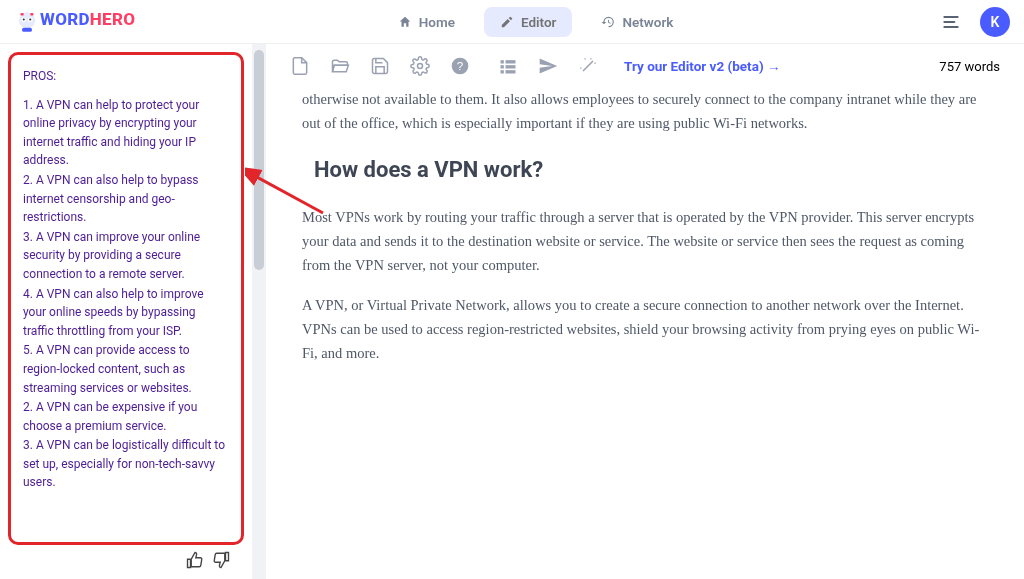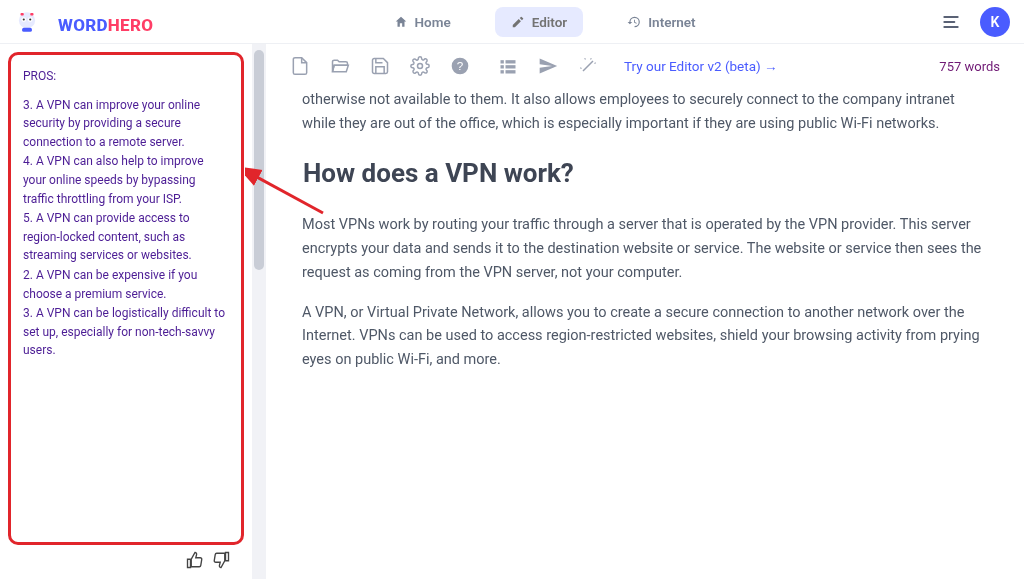--- a/index.html
+++ b/index.html
@@ -6,26 +6,26 @@
   html, body { width: 1024px; height: 579px; font-family: -apple-system, BlinkMacSystemFont, 'Segoe UI', Roboto, sans-serif; background: #fff; overflow: hidden; }
   
   .header {
     display: flex;
     align-items: center;
     height: 44px;
     padding: 0 14px;
     border-bottom: 1px solid #eef0f4;
     background: #fff;
   }
-  .logo { display: flex; align-items: flex-end; gap: 18px; }
+  .logo { display: flex; align-items: flex-start; gap: 0; }
   .logo-icon { width: 26px; height: 26px; }
   .logo-text { font-weight: 800; font-size: 17px; letter-spacing: .3px; }
   .logo-word { color: #4a5cff; }
   .logo-hero { color: #ff3e66; }
-  .nav { display: flex; align-items: flex-end; gap: 28px; margin: 16px auto; }
+  .nav { display: flex; align-items: flex-end; gap: 13px; margin: 16px auto; }
   .nav-item {
     display: flex; align-items: center; gap: 7px;
     padding: 7px 16px; border-radius: 8px;
     color: #7a8496; font-size: 13.5px; font-weight: 600;
     cursor: pointer;
   }
   .nav-item.active { background: #e6eaff; color: #737373; }
   .nav-item svg { width: 14px; height: 14px; }
   .header-right { display: flex; align-items: center; gap: 14px; }
   .menu-btn { width: 30px; height: 30px; display:flex; align-items:center; justify-content:center; cursor:pointer; color:#5a6275; }
@@ -52,29 +52,29 @@
 
   .main { flex: 1; display:flex; flex-direction:column; }
   .toolbar {
     display:flex; align-items:center; gap: 20px;
     padding: 12px 24px 12px 24px;
     color:#9aa1b1;
   }
   .toolbar .tb-icons { display:flex; gap:20px; }
   .toolbar .tb-icons svg, .toolbar .tb-icons2 svg { width:20px; height:20px; cursor:pointer; }
   .toolbar .tb-icons2 { display:flex; gap:20px; margin-left: 8px;}
-  .tryv2 { color:#4a5cff; font-weight:400; font-size:13.5px; cursor:pointer; margin-left: 6px;}
-  .wordcount { margin-left:auto; color:#701a75; font-size:13px; }
+  .tryv2 { color:#4a5cff; font-weight:700; font-size:13.5px; cursor:pointer; margin-left: 6px;}
+  .wordcount { margin-left:auto; color:#000000; font-size:13px; }
 
   .article {
     padding: 0 36px 24px 36px; overflow:hidden;
     color:#4f5867; font-size:14.5px; line-height:1.65;
   }
-  .article p { margin-bottom: 16px; }
-  .article h2 { color:#3e4554; font-size:26px; font-weight:700; margin: 10px 1px 18px; }
+  .article p { margin-bottom: 16px; font-family: Liberation Serif, serif; }
+  .article h2 { color:#3e4554; font-size:22px; font-weight:700; margin: 10px 12px 18px; }
 
   .arrow-overlay {
     position: absolute; left: 245px; top: 135px; pointer-events: none;
   }
 </style>
 </head>
 <body>
 
 <div class="header">
   <div class="logo">
@@ -103,21 +103,21 @@
     <div class="nav-item active">
       <svg viewBox="0 0 24 24" fill="currentColor">
           <path d="M3 17.25V21h3.75L17 10.75l-3.75-3.75L3 17.25zM20.7 7.04a1 1 0 000-1.41l-2.34-2.34a1 1 0 00-1.41 0L15 5.25 18.75 9l1.95-1.96z"></path>
         </svg>
       <span>Editor</span>
     </div>
     <div class="nav-item">
       <svg viewBox="0 0 24 24" fill="currentColor">
           <path d="M13 3a9 9 0 00-9 9H1l4 4 4-4H6a7 7 0 117 7v2a9 9 0 000-18zM12 8v5l4 2 .8-1.4-3.3-1.8V8H12z"></path>
         </svg>
-      <span>Internet</span>
+      <span>Network</span>
     </div>
   </div>
 
   <div class="header-right">
     <div class="menu-btn">
       <svg viewBox="0 0 24 24" width="20" height="20" fill="none" stroke="currentColor" stroke-width="2.4" stroke-linecap="round">
           <line x1="4" y1="6" x2="20" y2="6"></line>
           <line x1="4" y1="12" x2="16" y2="12"></line>
           <line x1="4" y1="18" x2="20" y2="18"></line>
         </svg>
@@ -126,20 +126,22 @@
       <span>K</span>
     </div>
   </div>
 </div>
 
 <div class="body">
 
   <div class="sidebar">
     <div class="sidebar-inner">
       <div class="sb-head">PROS:</div>
+      <div class="sb-item">1. A VPN can help to protect your online privacy by encrypting your internet traffic and hiding your IP address.</div>
+      <div class="sb-item">2. A VPN can also help to bypass internet censorship and geo-restrictions.</div>
       <div class="sb-item">3. A VPN can improve your online security by providing a secure connection to a remote server.</div>
       <div class="sb-item">4. A VPN can also help to improve your online speeds by bypassing traffic throttling from your ISP.</div>
       <div class="sb-item">5. A VPN can provide access to region-locked content, such as streaming services or websites.</div>
       <div class="sb-item">2. A VPN can be expensive if you choose a premium service.</div>
       <div class="sb-item">3. A VPN can be logistically difficult to set up, especially for non-tech-savvy users.</div>
 
     </div>
     <div class="thumbs">
       <svg viewBox="0 0 24 24" fill="none" stroke="currentColor" stroke-width="1.8">
           <path d="M7 22V11l5-9c1.5 0 2.5 1.3 2.1 2.8L13 9h6a2 2 0 012 2.3l-1.3 8A2 2 0 0117.7 21H7zM2 11h4v11H2z"></path>

